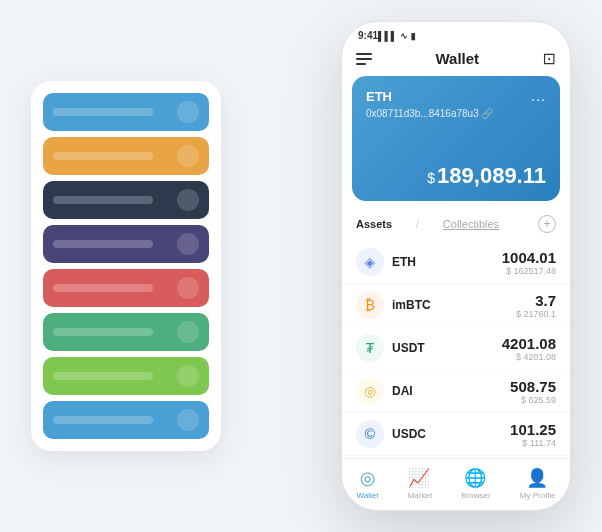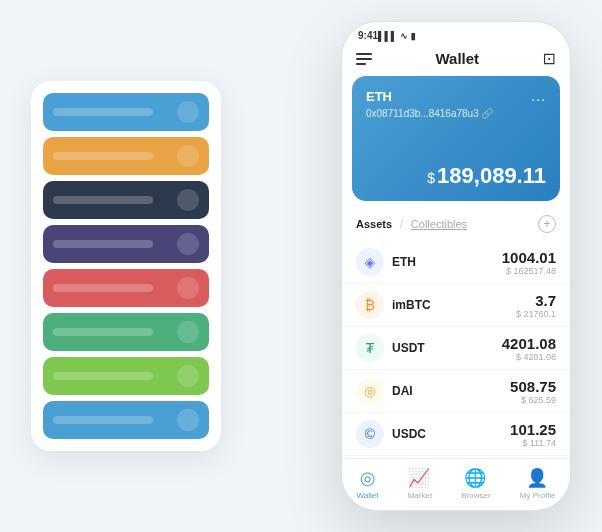--- a/index.html
+++ b/index.html
@@ -165,21 +165,21 @@
 
     
     .assets-header {
       display: flex;
       justify-content: space-between;
       align-items: center;
       padding: 4px 14px 8px;
     }
     .assets-tabs {
       display: flex;
-      gap: 8px;
+      gap: 24px;
       align-items: center;
       font-size: 11px;
     }
     .assets-tab-active {
       color: #222;
       font-weight: 600;
     }
     .assets-tab-sep {
       color: #ccc;
       font-size: 10px;

